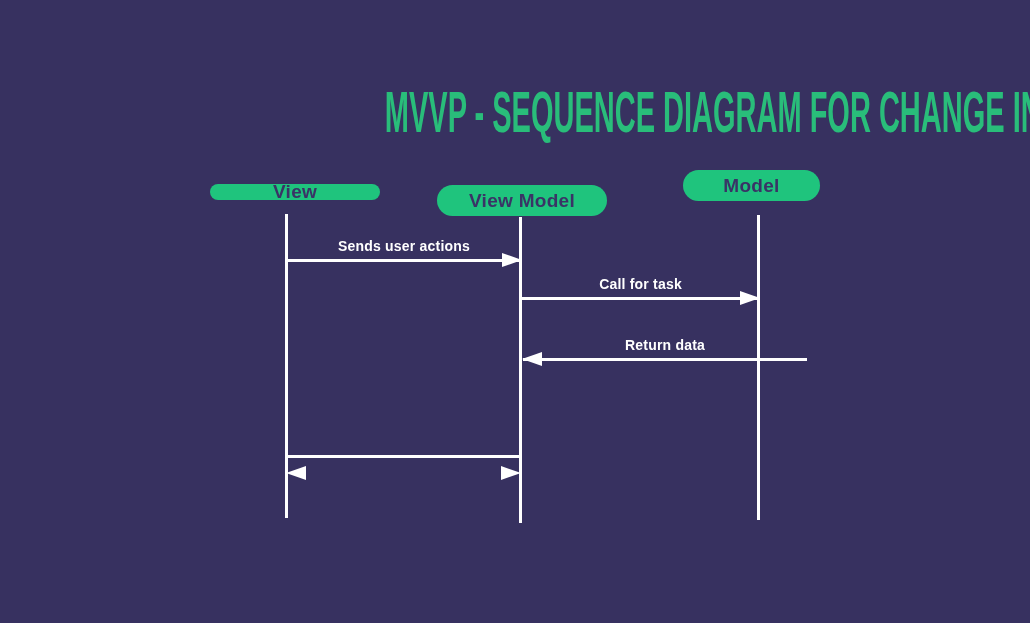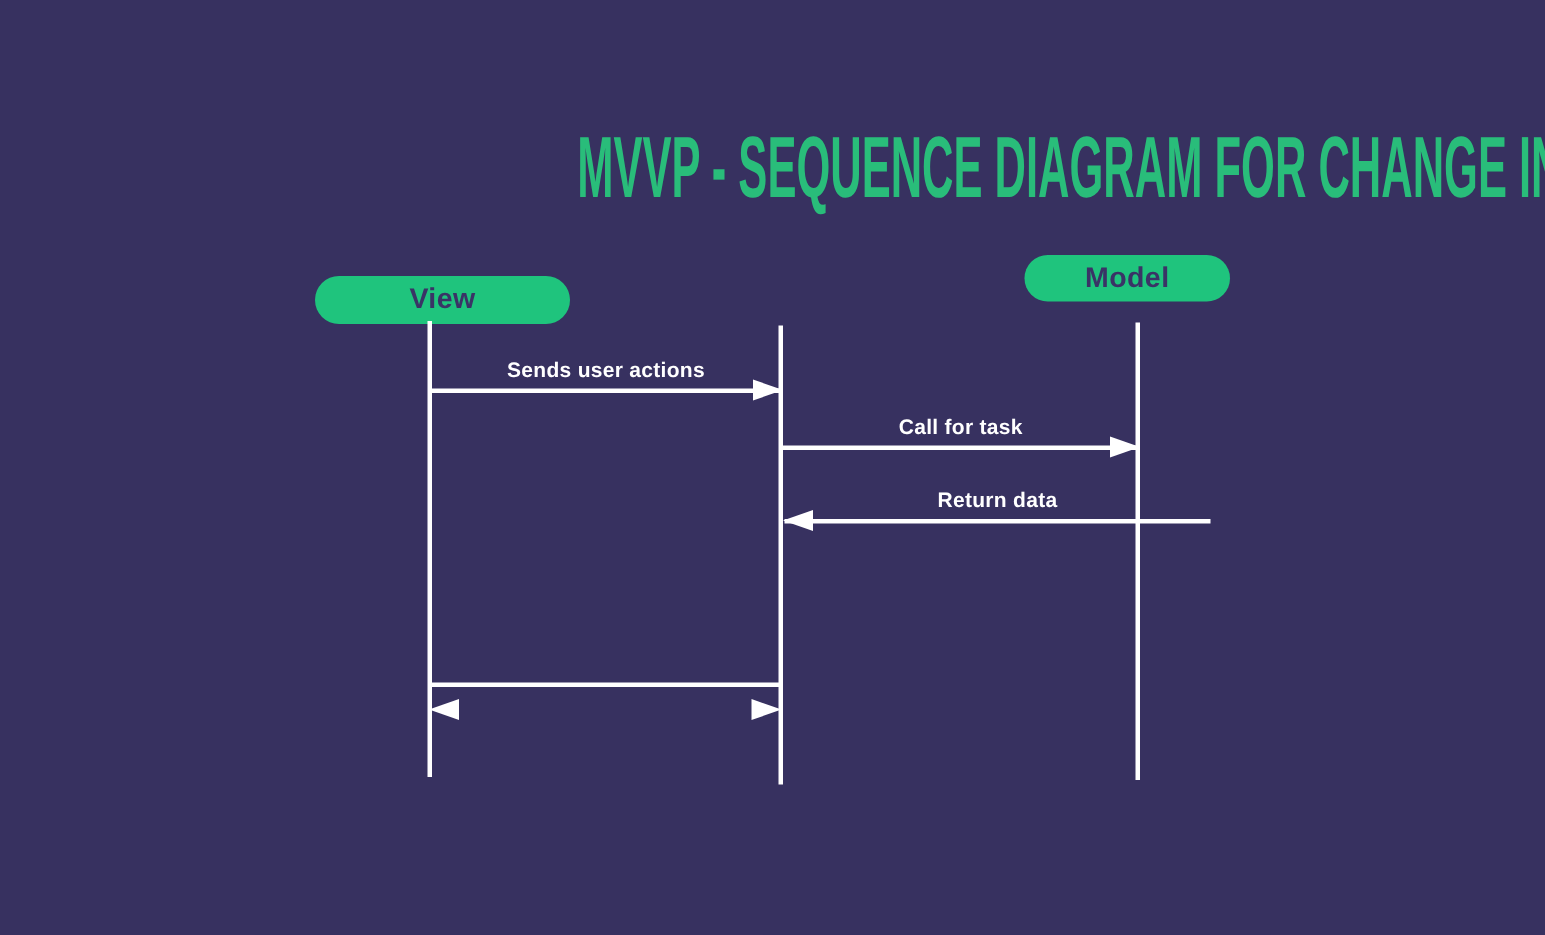--- a/index.html
+++ b/index.html
@@ -25,21 +25,21 @@
 
   
   .actor {
     position: absolute;
     background: var(--green, #1FC47D);
     border-radius: 17px;
     display: flex; align-items: center; justify-content: center;
     color: var(--actor-text, #3A3366);
     font-size: 19px; font-weight: 600; letter-spacing: .3px;
   }
-  #actor-view       { left: 210px; top: 184px; width: 170px; height: 32px; align-items: center; }
+  #actor-view       { left: 210px; top: 184px; width: 170px; height: 16px; align-items: center; }
   #actor-view-model { left: 437px; top: 185px; width: 170px; height: 31px; }
   #actor-model      { left: 683px; top: 170px; width: 137px; height: 31px; }
 
   
   .lifeline { position: absolute; width: 3px; background: var(--line, #ffffff); }
   #lifeline-view       { left: 285px; top: 214px; height: 304px; }
   #lifeline-view-model { left: 519px; top: 217px; height: 306px; }
   #lifeline-model      { left: 757px; top: 215px; height: 305px; }
 
   
@@ -51,34 +51,37 @@
   .msg-line { margin-top: 4px; height: 3px; background: var(--line, #ffffff); }
   .arrowhead {
     position: absolute; width: 0; height: 0; top: 15px;
     border-top: 7px solid transparent; border-bottom: 7px solid transparent;
   }
   .arrowhead.right { right: -1px; border-left: 20px solid var(--line, #ffffff); }
   .arrowhead.left  { left:  -1px; border-right: 20px solid var(--line, #ffffff); }
 
   #msg-0 { left: 287px; top: 238px; width: 234px; }
   #msg-1 { left: 522px; top: 276px; width: 237px; }
-  #msg-2 { left: 523px; top: 325px; width: 284px; }
+  #msg-2 { left: 523px; top: 337px; width: 284px; }
   #msg-3 { left: 287px; top: 451px; width: 233px; }
 </style>
 </head>
 <body>
 
 <div class="stage">
 
   <div class="title">
     <span class="title-inner">MVVP - SEQUENCE DIAGRAM FOR CHANGE IN MODEL</span>
   </div>
 
   <div class="actor" id="actor-view">
     <span>View</span>
+  </div>
+  <div class="actor" id="actor-view-model">
+    <span>View Model</span>
   </div>
   <div class="actor" id="actor-model">
     <span>Model</span>
   </div>
 
   <div class="lifeline" id="lifeline-view"></div>
   <div class="lifeline" id="lifeline-view-model"></div>
   <div class="lifeline" id="lifeline-model"></div>
 
   <div class="msg" id="msg-0">

